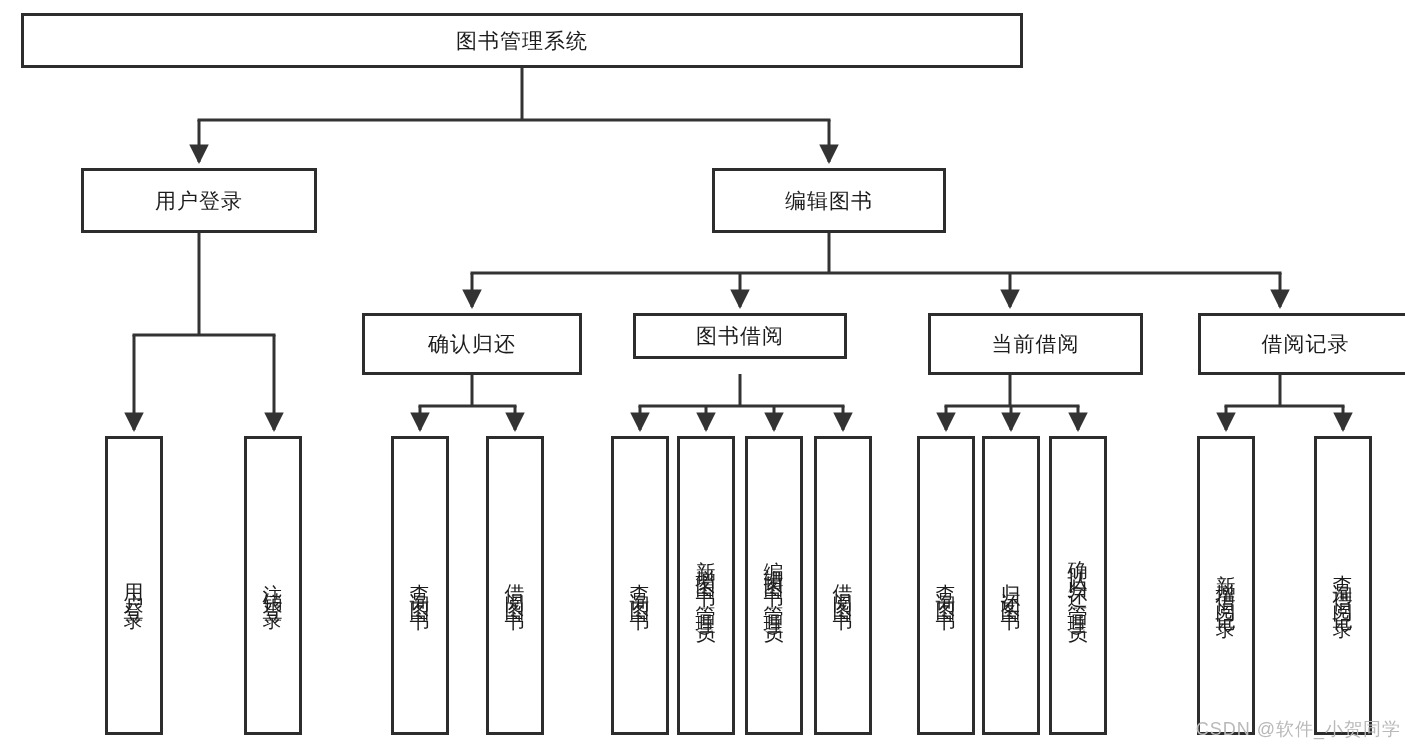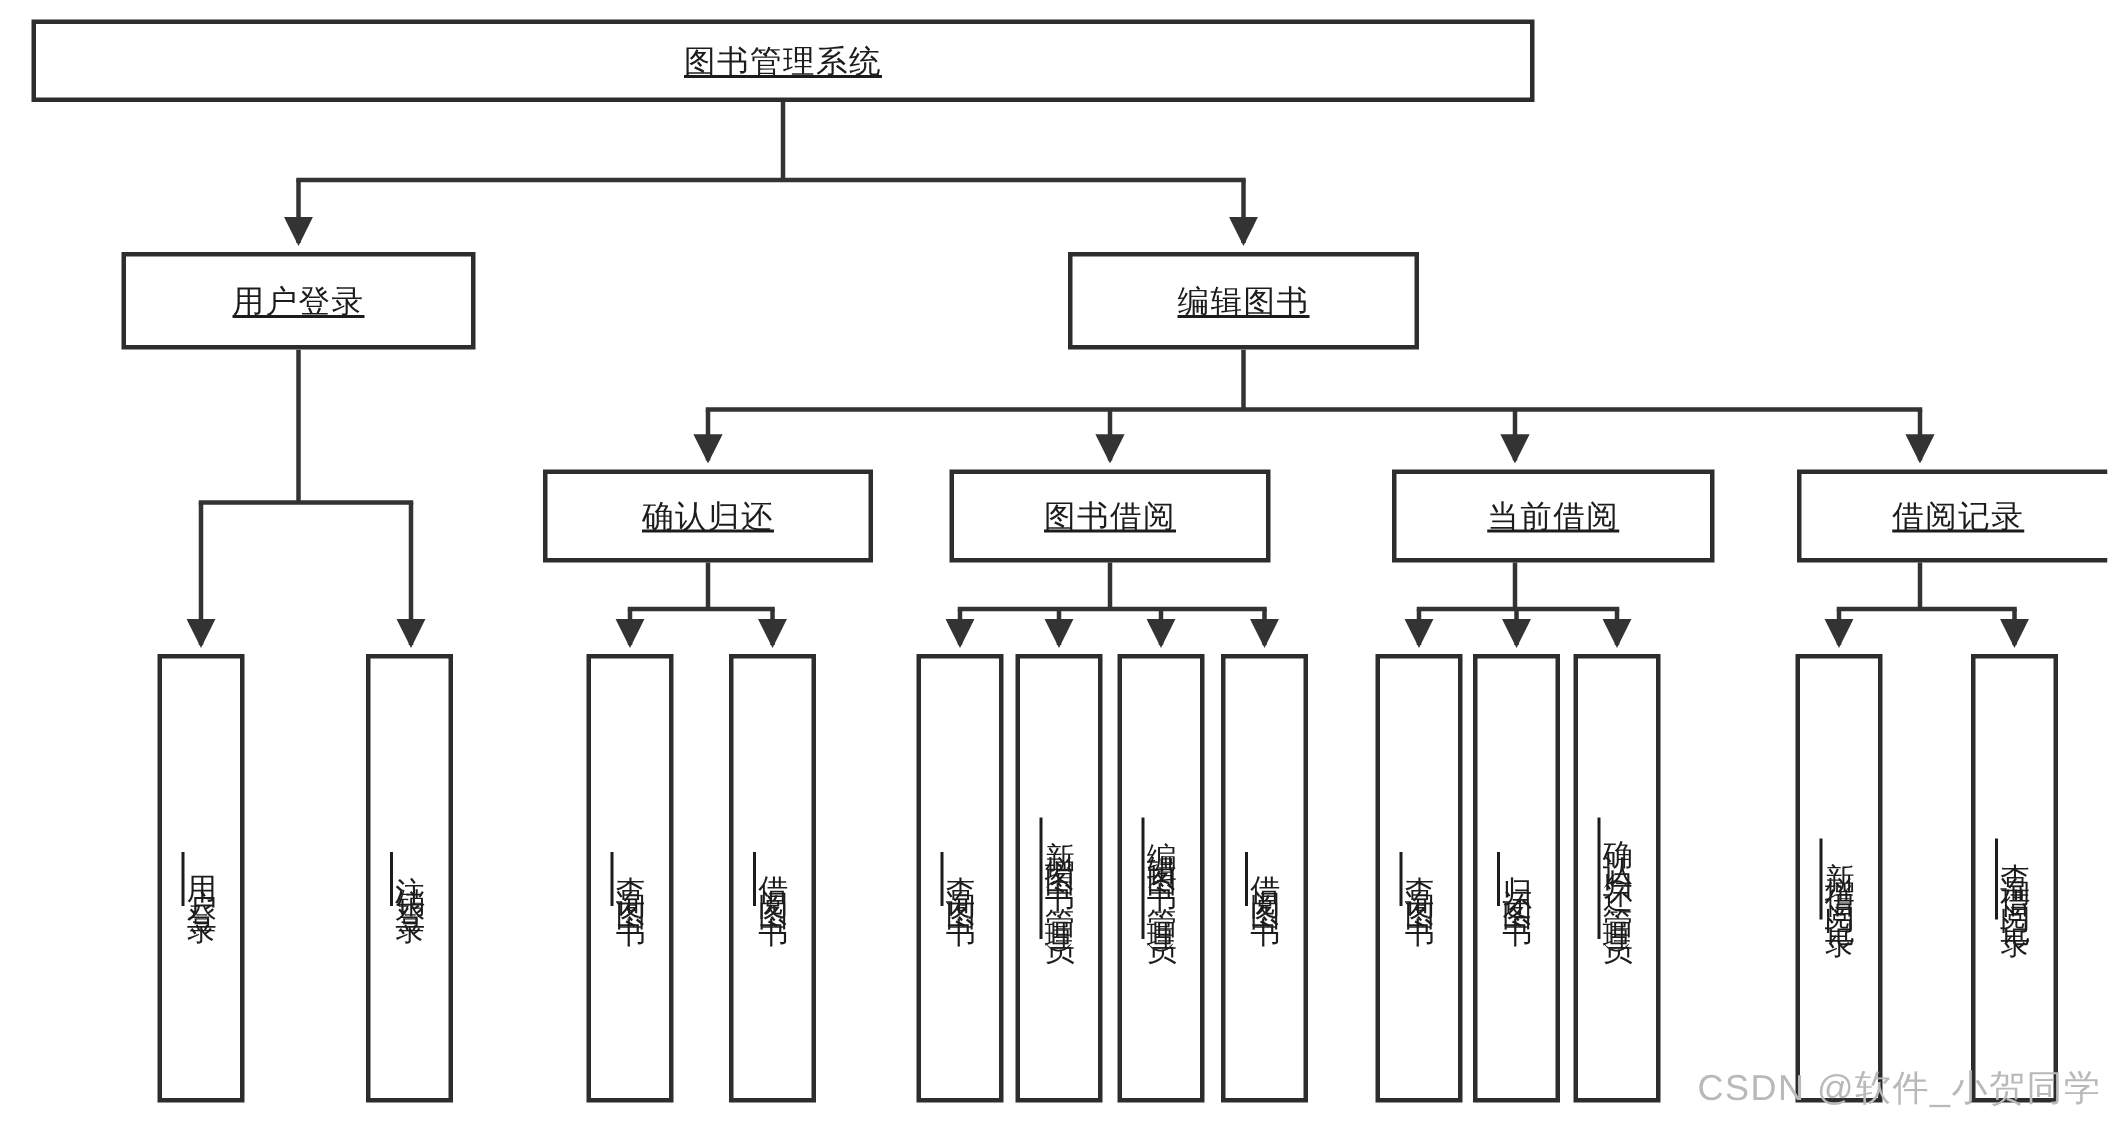--- a/index.html
+++ b/index.html
@@ -24,39 +24,38 @@
   }
   .box {
     position: absolute;
     box-sizing: border-box;
     border: 3px solid #2d2d2d;
     background: #ffffff;
     display: flex;
     align-items: center;
     justify-content: center;
     color: #1c1c1c;
-    text-decoration: underline;
   }
   .hbox {
     font-size: 21px;
     letter-spacing: 1px;
   }
   .leaf span {
     writing-mode: vertical-rl;
     text-orientation: mixed;
     font-size: 20px;
     letter-spacing: 9px;
     line-height: 1;
     white-space: nowrap;
   }
   .watermark {
     position: absolute;
     right: 4px;
     bottom: 6px;
-    font-size: 24px;
+    font-size: 18px;
     color: #b9b9b9;
     letter-spacing: 1px;
     z-index: 5;
     pointer-events: none;
     margin-top: 43px;
   }
 </style>
 </head>
 <body>
 
@@ -119,21 +118,21 @@
   <div class="box hbox" style="left:81px; top:168px; width:236px; height:65px;">
     <span>用户登录</span>
   </div>
   <div class="box hbox" style="left:712px; top:168px; width:234px; height:65px;">
     <span>编辑图书</span>
   </div>
 
   <div class="box hbox" style="left:362px; top:313px; width:220px; height:62px;">
     <span>确认归还</span>
   </div>
-  <div class="box hbox" style="left:633px; top:313px; width:214px; height:62px;">
+  <div class="box hbox" style="left:633px; top:313px; width:214px; height:46px;">
     <span>图书借阅</span>
   </div>
   <div class="box hbox" style="left:902px; top:313px; width:215px; height:62px;margin-left:26px;">
     <span>当前借阅</span>
   </div>
   <div class="box hbox" style="left:1198px; top:313px; width:215px; height:62px;">
     <span>借阅记录</span>
   </div>
 
   <div class="box leaf" style="left:105px; top:436px; width:58px; height:299px;">

